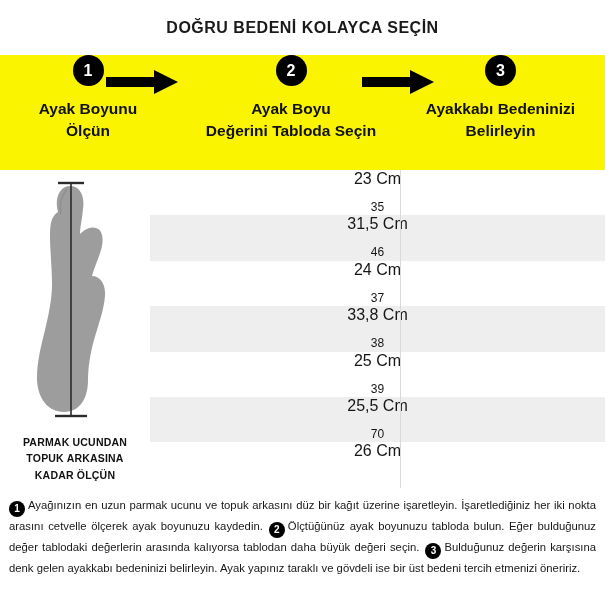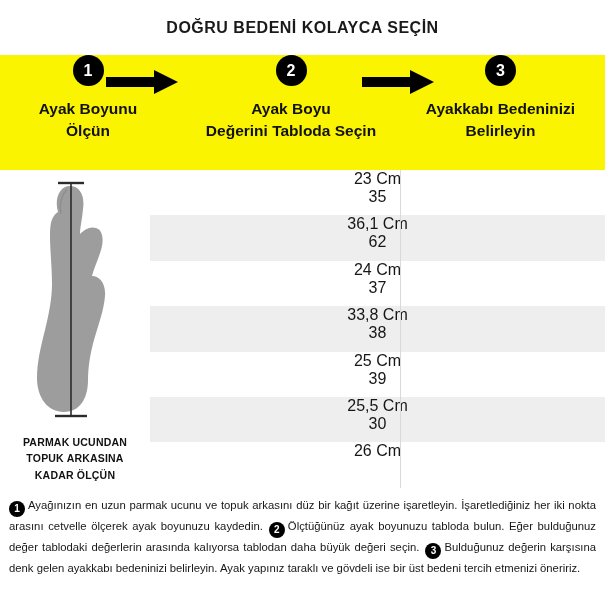--- a/index.html
+++ b/index.html
@@ -126,22 +126,23 @@
   }
   .cell-cm {
     width: 250px;
     text-align: center;
     font-size: 16px;
     color: #161616;
   }
   .cell-size {
     flex: 1;
     text-align: center;
-    font-size: 16px;
+    font-size: 12px;
     color: #161616;
+    margin-top: 12px;
   }
   .divider-vert {
     position: absolute;
     left: 250px;
     top: 0;
     width: 1px;
     height: 318px;
     background: #d9d9d9;
   }
 
@@ -240,38 +241,38 @@
     </div>
 
     <div class="table">
       <div class="divider-vert"></div>
 
       <div class="row">
         <div class="cell-cm">23 Cm</div>
         <div class="cell-size">35</div>
       </div>
       <div class="row alt">
-        <div class="cell-cm">36,1 Cm</div>
-        <div class="cell-size">62</div>
+        <div class="cell-cm">31,5 Cm</div>
+        <div class="cell-size">46</div>
       </div>
       <div class="row">
         <div class="cell-cm">24 Cm</div>
         <div class="cell-size">37</div>
       </div>
       <div class="row alt">
         <div class="cell-cm">33,8 Cm</div>
         <div class="cell-size">38</div>
       </div>
       <div class="row">
         <div class="cell-cm">25 Cm</div>
         <div class="cell-size">39</div>
       </div>
       <div class="row alt">
         <div class="cell-cm">25,5 Cm</div>
-        <div class="cell-size">30</div>
+        <div class="cell-size">70</div>
       </div>
       <div class="row">
         <div class="cell-cm">26 Cm</div>
       </div>
       <div class="row alt">
         <div class="cell-cm">26,5 Cm</div>
         <div class="cell-size">42</div>
       </div>
     </div>
   </div>

